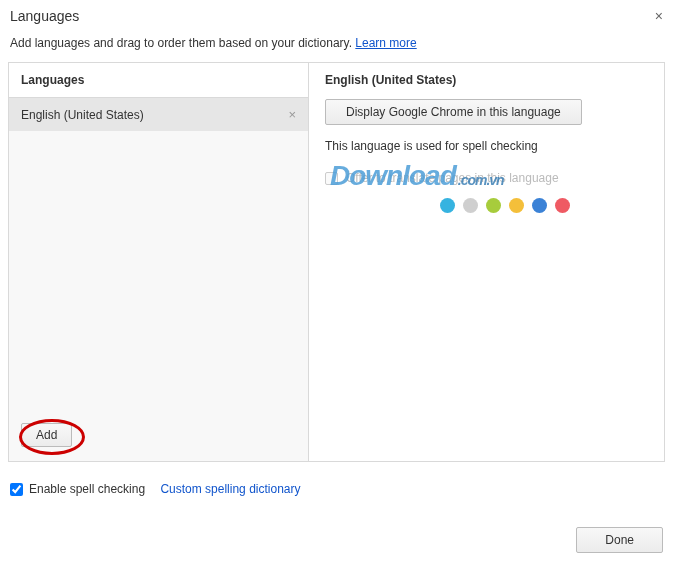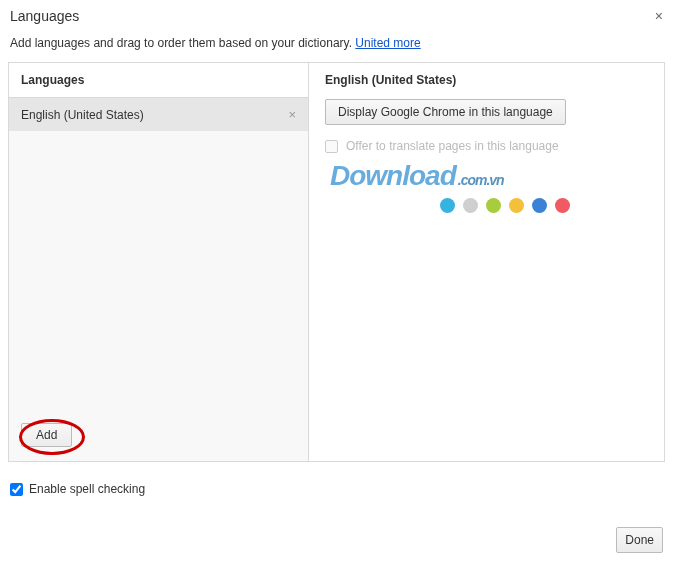--- a/index.html
+++ b/index.html
@@ -110,21 +110,21 @@
   background: #fff;
   position: relative;
 }
 .right-header {
   font-weight: bold;
   margin-bottom: 12px;
 }
 .display-btn {
   font-family: inherit;
   font-size: 12px;
-  padding: 5px 12px;
+  padding: 5px 20px;
   background: linear-gradient(#f8f8f8,#ececec);
   border: 1px solid #bbb;
   border-radius: 2px;
   cursor: pointer;
   color: #333;
   margin-bottom: 14px;
 }
 .spell-note {
   margin-bottom: 18px;
   color: #333;
@@ -186,67 +186,69 @@
   height: 13px;
 }
 .done-row {
   position: absolute;
   right: 10px;
   bottom: 10px;
 }
 .done-btn {
   font-family: inherit;
   font-size: 12px;
-  padding: 5px 8px;
+  padding: 5px 28px;
   background: linear-gradient(#f8f8f8,#ececec);
   border: 1px solid #bbb;
   border-radius: 2px;
   cursor: pointer;
   color: #333;
 }
 </style>
 </head>
 <body>
 
 <div class="dialog">
   <div class="close-x">×</div>
   <div class="title">Languages</div>
   <div class="subtitle">
-    <span>Add languages and drag to order them based on your dictionary. </span><span class="link">United more</span>
+    <span>Add languages and drag to order them based on your dictionary. </span><span class="link">Learn more</span>
   </div>
 
   <div class="panel">
     <div class="left">
       <div class="left-header">Languages</div>
       <div class="lang-list">
         <div class="lang-item selected">
           <span>English (United States)</span>
           <span class="remove">×</span>
         </div>
       </div>
       <div class="add-row">
         <button class="add-btn">Add</button>
       </div>
       <div class="add-circle"></div>
     </div>
 
     <div class="right">
       <div class="right-header">English (United States)</div>
       <button class="display-btn">Display Google Chrome in this language</button>
+      <div class="spell-note">This language is used for spell checking</div>
       <div class="offer-row">
         <span class="chk"></span>
         <span>Offer to translate pages in this language</span>
       </div>
     </div>
   </div>
 
   <div class="footer-row">
     <input type="checkbox" checked="" style="">
     <span>Enable spell checking</span>
     <span>&nbsp;</span>
+    <span class="link" style="text-decoration:none">Custom spelling dictionary</span>
   </div>
 </div>
 
 <div class="watermark">
   <div class="logo">
     <span>Download</span><span class="vn">.com.vn</span>
   </div>
   <div class="dots">
     <div class="dot" style="background:#36b3e0"></div>
     <div class="dot" style="background:#cfcfcf"></div>

